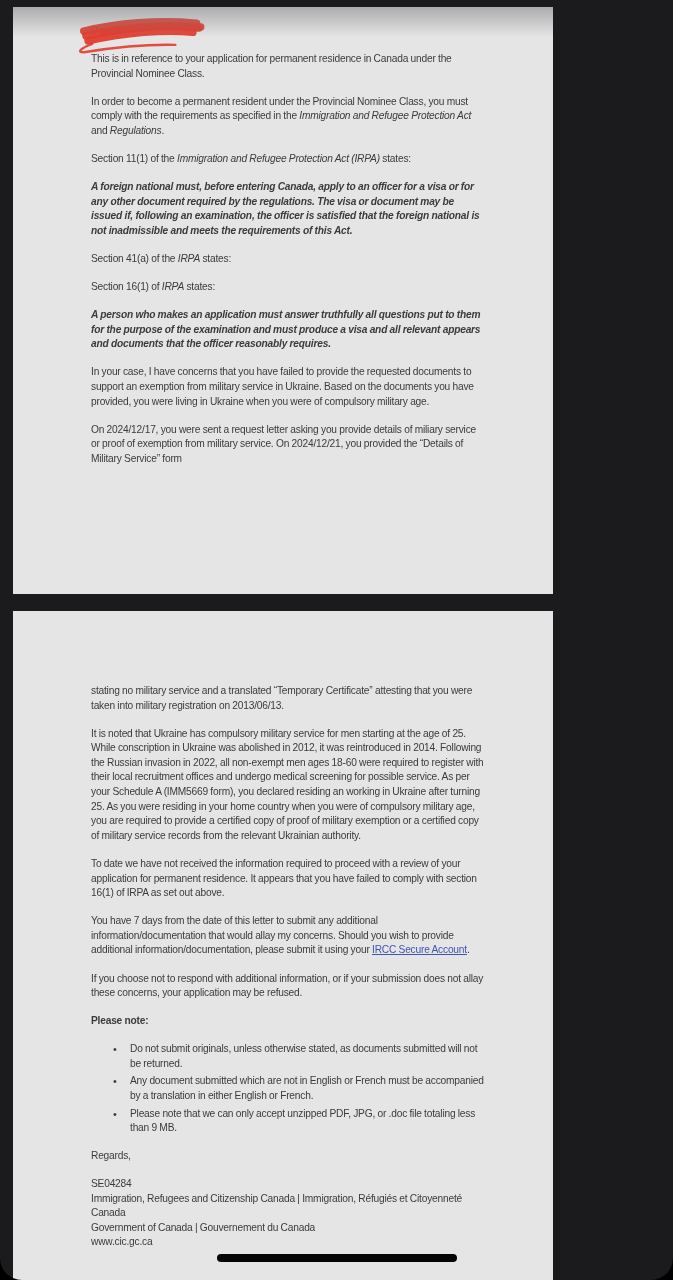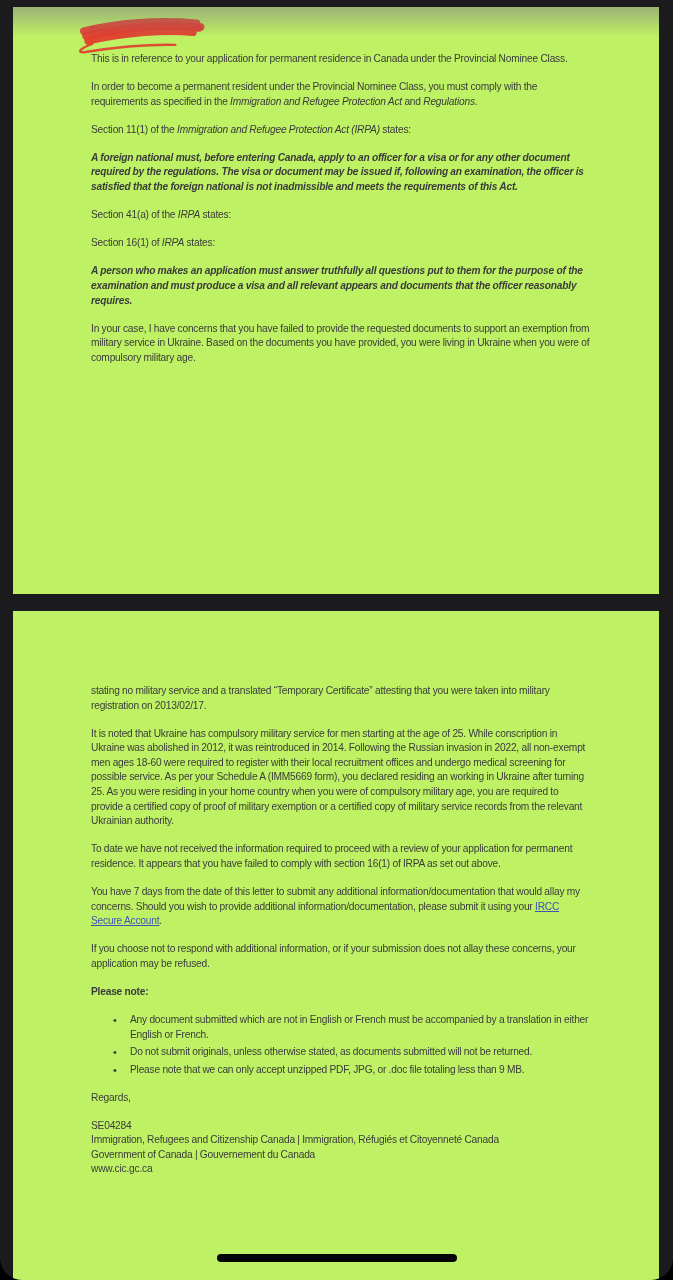--- a/index.html
+++ b/index.html
@@ -1,20 +1,20 @@
 <!DOCTYPE html>
 <html><head>
 <meta charset="utf-8">
 <style>
   html,body{margin:0;padding:0;background:#000;}
   body{width:673px;height:1280px;position:relative;overflow:hidden;
        font-family:"Liberation Sans","DejaVu Sans",sans-serif;}
   .screen{position:absolute;inset:0;background:#1b1b1d;
           border-radius:0 0 22px 22px;overflow:hidden;}
-  .page{position:absolute;left:13px;width:646px;background:#bef264;color:#3b3b3b;}
+  .page{position:absolute;left:13px;width:540px;background:#e5e5e5;color:#3b3b3b;}
   .page1{top:7px;height:587px;}
   .page1::after{content:"";position:absolute;top:0;left:0;right:0;height:30px;
           background:linear-gradient(to bottom,rgba(125,125,130,.55),rgba(255,255,255,0));
           pointer-events:none;}
   .page2{top:611px;height:669px;}
   .content{padding:0 68px 0 78px;font-size:10.2px;line-height:14.6px;
            letter-spacing:-0.2px;word-spacing:-0.2px;text-align:left;}
   .c1{padding-top:17px;}
   .c2{padding-top:73px;}
   p{margin:0 0 13.5px 0;}
@@ -61,49 +61,50 @@
 
       <p><span>Section 41(a) of the </span><i>IRPA</i><span> states:</span></p>
 
 
       <p><span>Section 16(1) of </span><i>IRPA</i><span> states:</span></p>
 
       <p class="quote"><span>A person who makes an application must answer truthfully all questions put to them for the purpose of the examination and must produce a visa and all relevant appears and documents that the officer reasonably requires.</span></p>
 
       <p><span>In your case, I have concerns that you have failed to provide the requested documents to support an exemption from military service in Ukraine. Based on the documents you have provided, you were living in Ukraine when you were of compulsory military age.</span></p>
 
+      <p><span>On 2024/12/17, you were sent a request letter asking you provide details of miliary service or proof of exemption from military service. On 2024/12/21, you provided the “Details of Military Service” form</span></p>
     </div>
 
     <svg class="scribble" viewBox="0 0 136 38">
       <path class="thick" d="M9,12 C42,5 84,3 122,8" style="stroke: rgb(226, 59, 46);"></path>
       <path class="thick" d="M11,17 C46,10 88,8 126,12" style="stroke: rgb(226, 59, 46);"></path>
       <path class="thick" d="M13,22 C50,15 90,13 118,17" style="stroke: rgb(226, 59, 46);"></path>
       <path class="thick" d="M30,14 C65,9 100,9 124,13" style="stroke: rgb(226, 59, 46);"></path>
       <path class="thin" d="M17,25 C5,29 0,34 10,33 C34,30 66,27 100,29" style="stroke: rgb(226, 59, 46);"></path>
     </svg>
   </div>
 
   <div class="page page2">
     <div class="content c2">
 
-      <p><span>stating no military service and a translated “Temporary Certificate” attesting that you were taken into military registration on 2013/02/17.</span></p>
+      <p><span>stating no military service and a translated “Temporary Certificate” attesting that you were taken into military registration on 2013/06/13.</span></p>
 
       <p><span>It is noted that Ukraine has compulsory military service for men starting at the age of 25. While conscription in Ukraine was abolished in 2012, it was reintroduced in 2014. Following the Russian invasion in 2022, all non-exempt men ages 18-60 were required to register with their local recruitment offices and undergo medical screening for possible service. As per your Schedule A (IMM5669 form), you declared residing an working in Ukraine after turning 25. As you were residing in your home country when you were of compulsory military age, you are required to provide a certified copy of proof of military exemption or a certified copy of military service records from the relevant Ukrainian authority.</span></p>
 
       <p><span>To date we have not received the information required to proceed with a review of your application for permanent residence. It appears that you have failed to comply with section 16(1) of IRPA as set out above.</span></p>
 
       <p><span>You have 7 days from the date of this letter to submit any additional information/documentation that would allay my concerns. Should you wish to provide additional information/documentation, please submit it using your </span><a class="doclink" style="color: rgb(64, 83, 180);">IRCC Secure Account</a><span>.</span></p>
 
       <p><span>If you choose not to respond with additional information, or if your submission does not allay these concerns, your application may be refused.</span></p>
 
       <p class="bold"><span>Please note:</span></p>
 
       <ul class="notes">
+        <li><span>Do not submit originals, unless otherwise stated, as documents submitted will not be returned.</span></li>
         <li><span>Any document submitted which are not in English or French must be accompanied by a translation in either English or French.</span></li>
-        <li><span>Do not submit originals, unless otherwise stated, as documents submitted will not be returned.</span></li>
         <li><span>Please note that we can only accept unzipped PDF, JPG, or .doc file totaling less than 9 MB.</span></li>
       </ul>
 
       <p><span>Regards,</span></p>
 
       <div class="sig">
         <div>SE04284</div>
         <div>Immigration, Refugees and Citizenship Canada | Immigration, Réfugiés et Citoyenneté Canada</div>
         <div>Government of Canada | Gouvernement du Canada</div>
         <div>www.cic.gc.ca</div>

